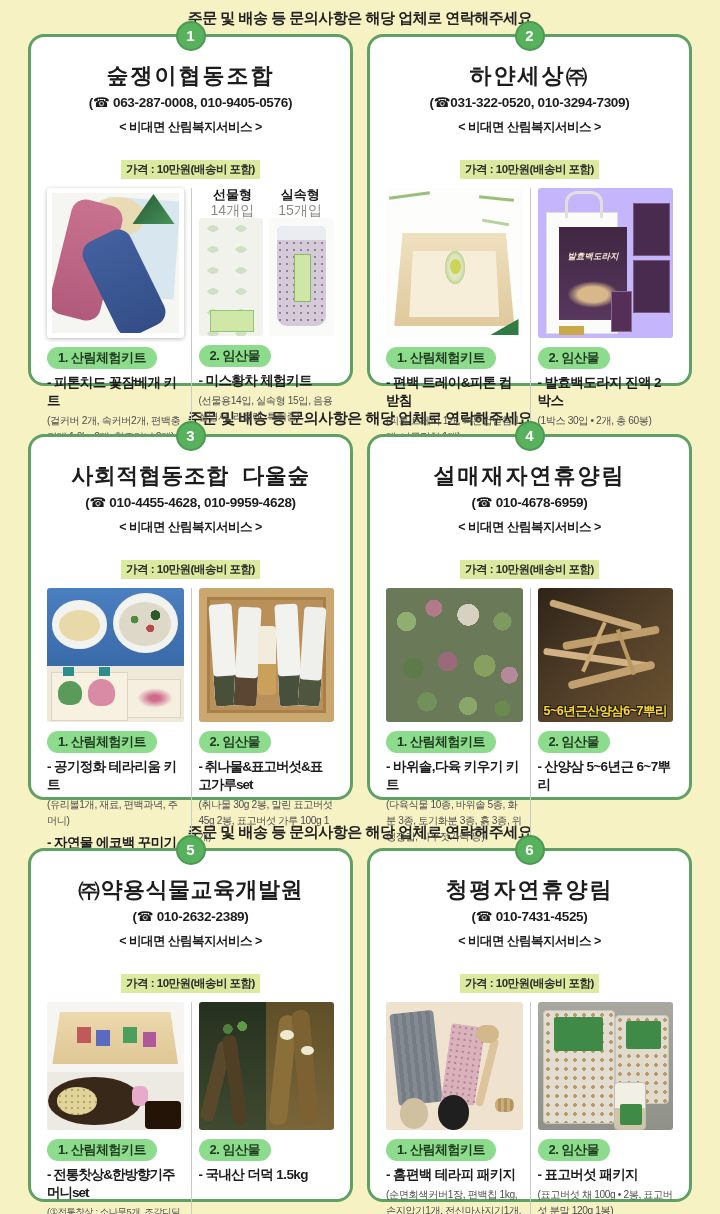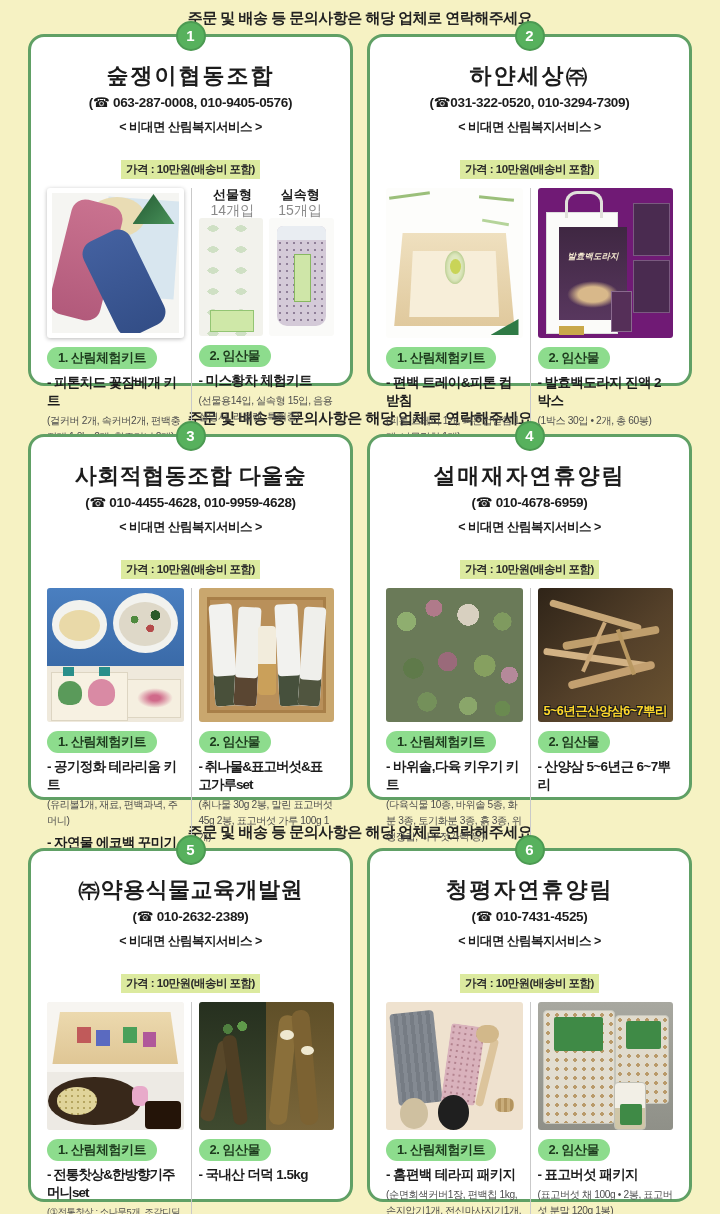--- a/index.html
+++ b/index.html
@@ -140,21 +140,21 @@
           <i class="s" style="left:17%;top:42%;width:66%;height:44%;background:#f7eed9;clip-path:polygon(4% 0,96% 0,100% 100%,0 100%);"></i>
           <i class="s" style="left:43%;top:42%;width:15%;height:22%;background:#dfe8c0;border-radius:50%;box-shadow:inset 0 0 4px #9ab86a;"></i>
           <i class="s" style="left:47%;top:47%;width:8%;height:10%;background:#c9d458;border-radius:50%;"></i>
           <i class="s" style="right:4px;bottom:3px;width:28px;height:16px;background:#2f7a45;clip-path:polygon(0 100%,100% 0,100% 100%);"></i>
         </div>
         <div class="pill-row"><span class="pill">1. 산림체험키트</span></div>
         <div class="pname">- 편백 트레이&amp;피톤 컵받침</div>
         <div class="pdetail">(피톤 트레이 1개, 피톤컵받침 1개, 나무망치 1개)</div>
       </div>
       <div class="col col2">
-        <div class="ph" style="background:#701a75;">
+        <div class="ph" style="background:#c4b5fd;">
           <i class="s" style="left:6%;top:16%;width:52%;height:80%;background:#fbfbf9;border:1px solid #ddd;"></i>
           <i class="s" style="left:20%;top:2%;width:24%;height:16%;border:3px solid #e0e0da;border-bottom:none;border-radius:12px 12px 0 0;"></i>
           <i class="s" style="right:2%;top:10%;width:26%;height:34%;background:#4a2b50;border:1px solid #7a5a80;"></i>
           <i class="s" style="right:2%;top:48%;width:26%;height:34%;background:#4a2b50;border:1px solid #7a5a80;"></i>
           <i class="s" style="left:16%;top:26%;width:50%;height:62%;background:linear-gradient(#3f2742,#58375e);">
             <span class="pkg">발효백도라지</span>
           </i>
           <i class="s" style="left:22%;top:62%;width:38%;height:18%;background:radial-gradient(ellipse at center,#d8b88a 40%,transparent 70%);"></i>
           <i class="s" style="left:16%;bottom:2%;width:18%;height:6%;background:#c9a84a;"></i>
           <i class="s" style="right:30%;bottom:4%;width:14%;height:26%;background:#552f58;border:1px solid #8a6a8e;"></i>
@@ -165,21 +165,21 @@
       </div>
     </div>
   </div>
 </div>
 
 <div class="notice">주문 및 배송 등 문의사항은 해당 업체로 연락해주세요</div>
 <div class="row r2">
 
   <div class="card">
     <div class="badge">3</div>
-    <div class="title" style="letter-spacing:0.5px;">사회적협동조합 다울숲</div>
+    <div class="title" style="letter-spacing:0.5px;font-family:Liberation Mono, monospace;">사회적협동조합 다울숲</div>
     <div class="phone">(☎ 010-4455-4628, 010-9959-4628)</div>
     <div class="service">&lt; 비대면 산림복지서비스 &gt;</div>
     <div class="price-wrap"><span class="price">가격 : 10만원(배송비 포함)</span></div>
     <div class="body">
       <div class="col">
         <div class="ph">
           <div class="sub1" style="height:58%;background:linear-gradient(#4a7fc0,#3a6aa8);">
             <i class="s" style="left:4%;top:16%;width:40%;height:62%;background:#f2f2ee;border-radius:50%;"></i>
             <i class="s" style="left:9%;top:28%;width:30%;height:40%;background:#e9d9a8;border-radius:50%;"></i>
             <i class="s" style="right:4%;top:6%;width:48%;height:78%;background:#f2f2ee;border-radius:50%;"></i>

